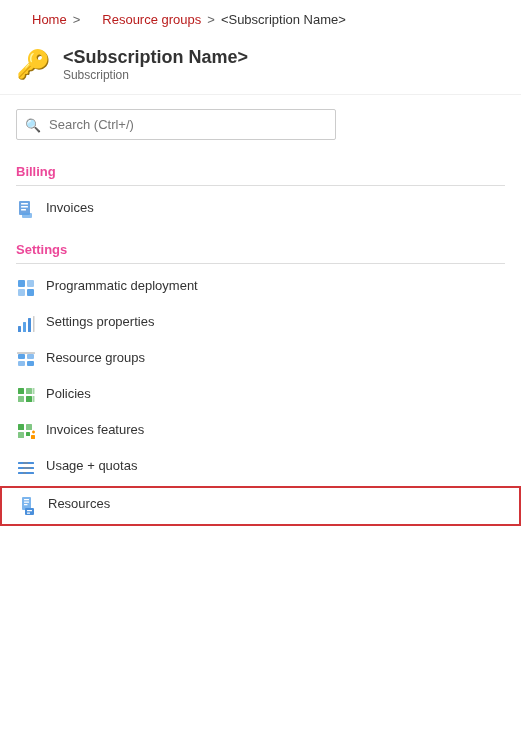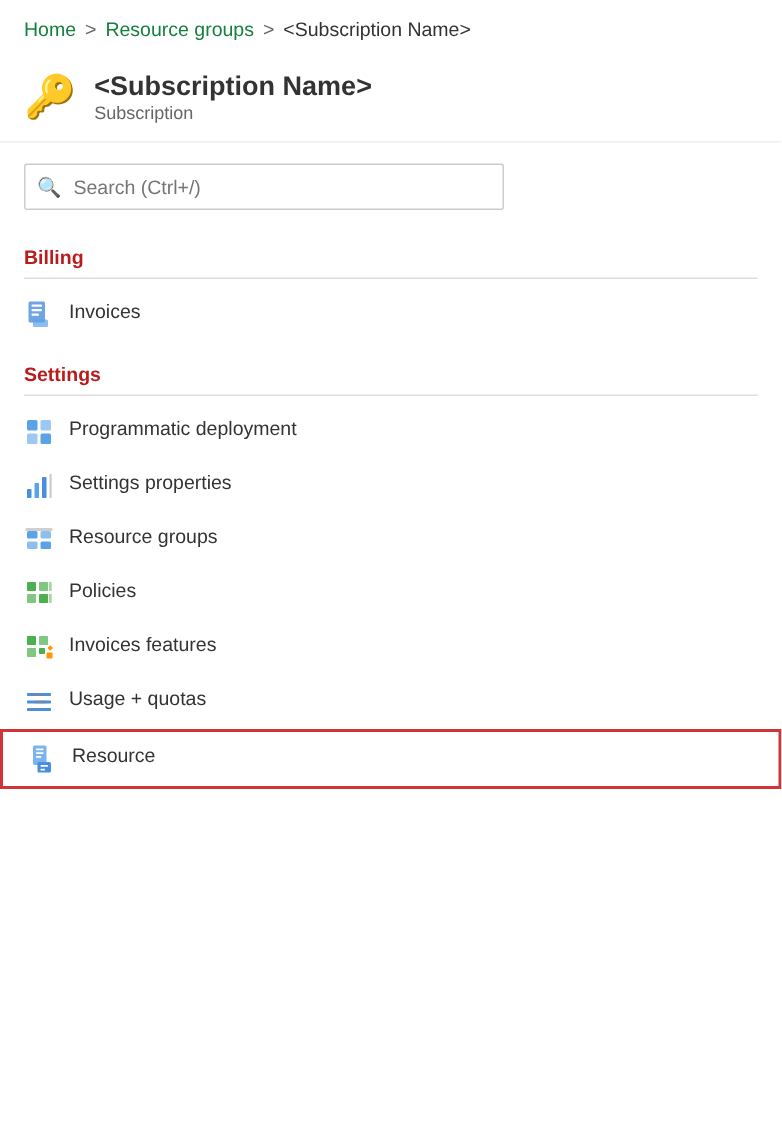--- a/index.html
+++ b/index.html
@@ -17,22 +17,23 @@
     }
     .breadcrumb {
       display: flex;
       align-items: center;
       padding: 12px 16px 10px 16px;
       font-size: 13px;
       gap: 4px;
       background: #fff;
     }
     .breadcrumb-link {
-      color: #15803d;
+      color: #b91c1c;
       cursor: pointer;
+      margin-left: 16px;
     }
     .breadcrumb-sep {
       color: #666;
       margin: 0 2px;
     }
     .breadcrumb-current {
       color: #333;
       font-weight: 400;
     }
     .header {
@@ -80,21 +81,21 @@
       left: 9px;
       top: 50%;
       transform: translateY(-50%);
       color: #666;
       font-size: 13px;
     }
     .section-header {
       padding: 14px 16px 4px 16px;
       font-size: 13px;
       font-weight: 700;
-      color: #b91c1c;
+      color: #ec4899;
     }
     .section-divider {
       height: 1px;
       background: #ddd;
       margin: 2px 16px 6px 16px;
     }
     .menu-item {
       display: flex;
       align-items: flex-start;
       padding: 8px 16px;
@@ -248,15 +249,15 @@
         <svg viewBox="0 0 20 20" class="svg-icon" xmlns="http://www.w3.org/2000/svg">
     <rect x="4" y="1" width="9" height="13" rx="1" fill="#5ba3e8" opacity="0.8"></rect>
     <rect x="6" y="3" width="5" height="1.2" rx="0.3" fill="#fff"></rect>
     <rect x="6" y="5.5" width="5" height="1.2" rx="0.3" fill="#fff"></rect>
     <rect x="6" y="8" width="3.5" height="1.2" rx="0.3" fill="#fff"></rect>
     <rect x="7" y="12" width="9" height="7" rx="1" fill="#4a8fdb"></rect>
     <rect x="9" y="14" width="5" height="1.2" rx="0.3" fill="#fff"></rect>
     <rect x="9" y="16.5" width="3" height="1.2" rx="0.3" fill="#fff"></rect>
   </svg>
       </div>
-      <span class="item-label">Resource</span>
+      <span class="item-label">Resources</span>
     </div>
   </div>
 
 </body></html>

